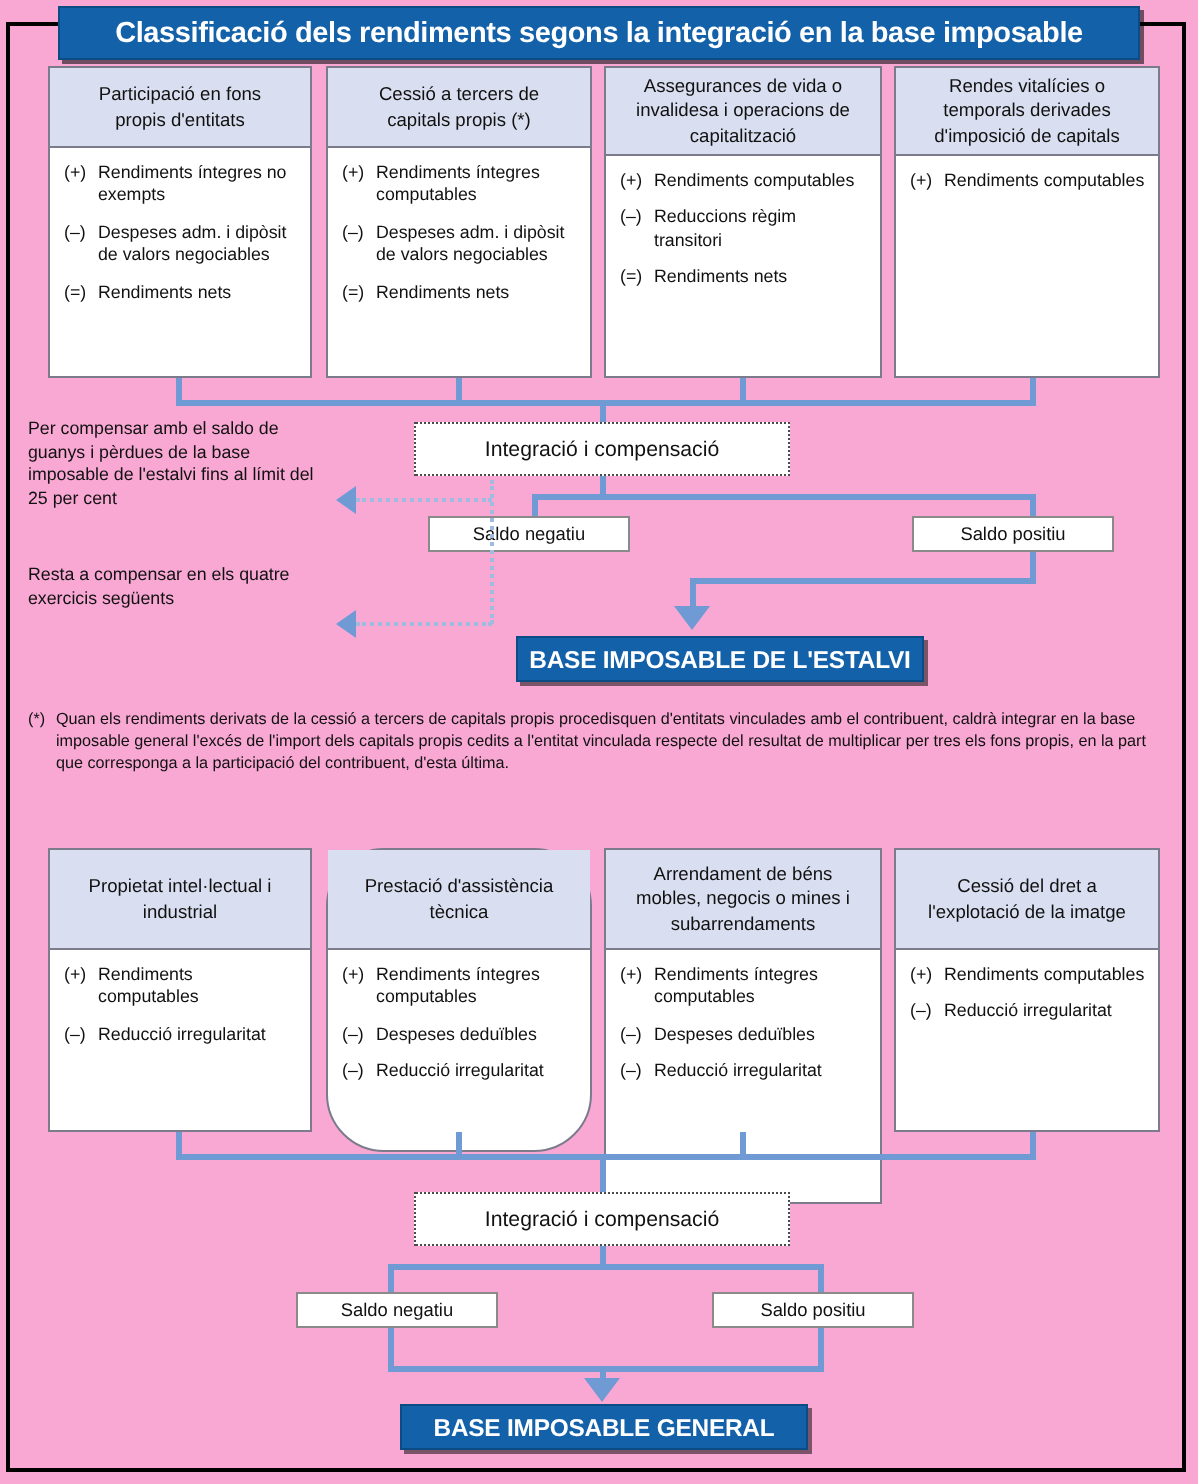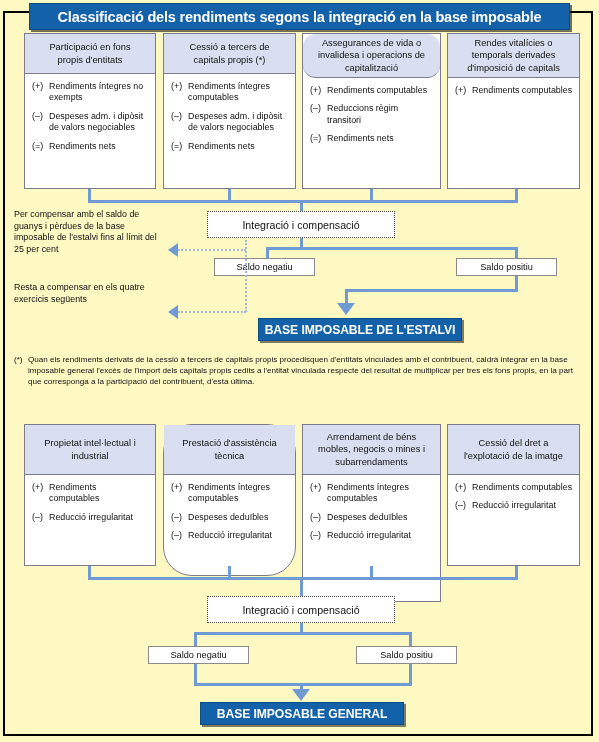--- a/index.html
+++ b/index.html
@@ -5,21 +5,21 @@
   html,body{margin:0;padding:0;background:#ffffff;}
   body{
     font-family:"Liberation Sans","DejaVu Sans",sans-serif;
     -webkit-font-smoothing:antialiased;
   }
   #page{
     position:relative;
     width:599px;
     height:742px;
     overflow:hidden;
-    background:#fef9c3;
+    background:#f9a8d4;
   }
   
   .outer-frame{
     position:absolute;
     left:3px; top:11px;
     width:590px; height:725px;
     border:2px solid #000000;
     box-sizing:border-box;
   }
   
@@ -200,21 +200,21 @@
         <span class="txt">Despeses adm. i dipòsit de valors negociables</span>
       </div>
       <div class="li">
         <span class="sym">(=)</span>
         <span class="txt">Rendiments nets</span>
       </div>
     </div>
   </div>
 
   <div class="card" style="left:302px;top:33px;width:139px;height:156px;">
-    <div class="card-head" style="height:44px;border-radius:13px;">Assegurances de vida o invalidesa i operacions de capitalització</div>
+    <div class="card-head" style="height:44px;">Assegurances de vida o invalidesa i operacions de capitalització</div>
     <div class="card-body">
       <div class="li">
         <span class="sym">(+)</span>
         <span class="txt">Rendiments computables</span>
       </div>
       <div class="li">
         <span class="sym">(–)</span>
         <span class="txt">Reduccions règim transitori</span>
       </div>
       <div class="li">

